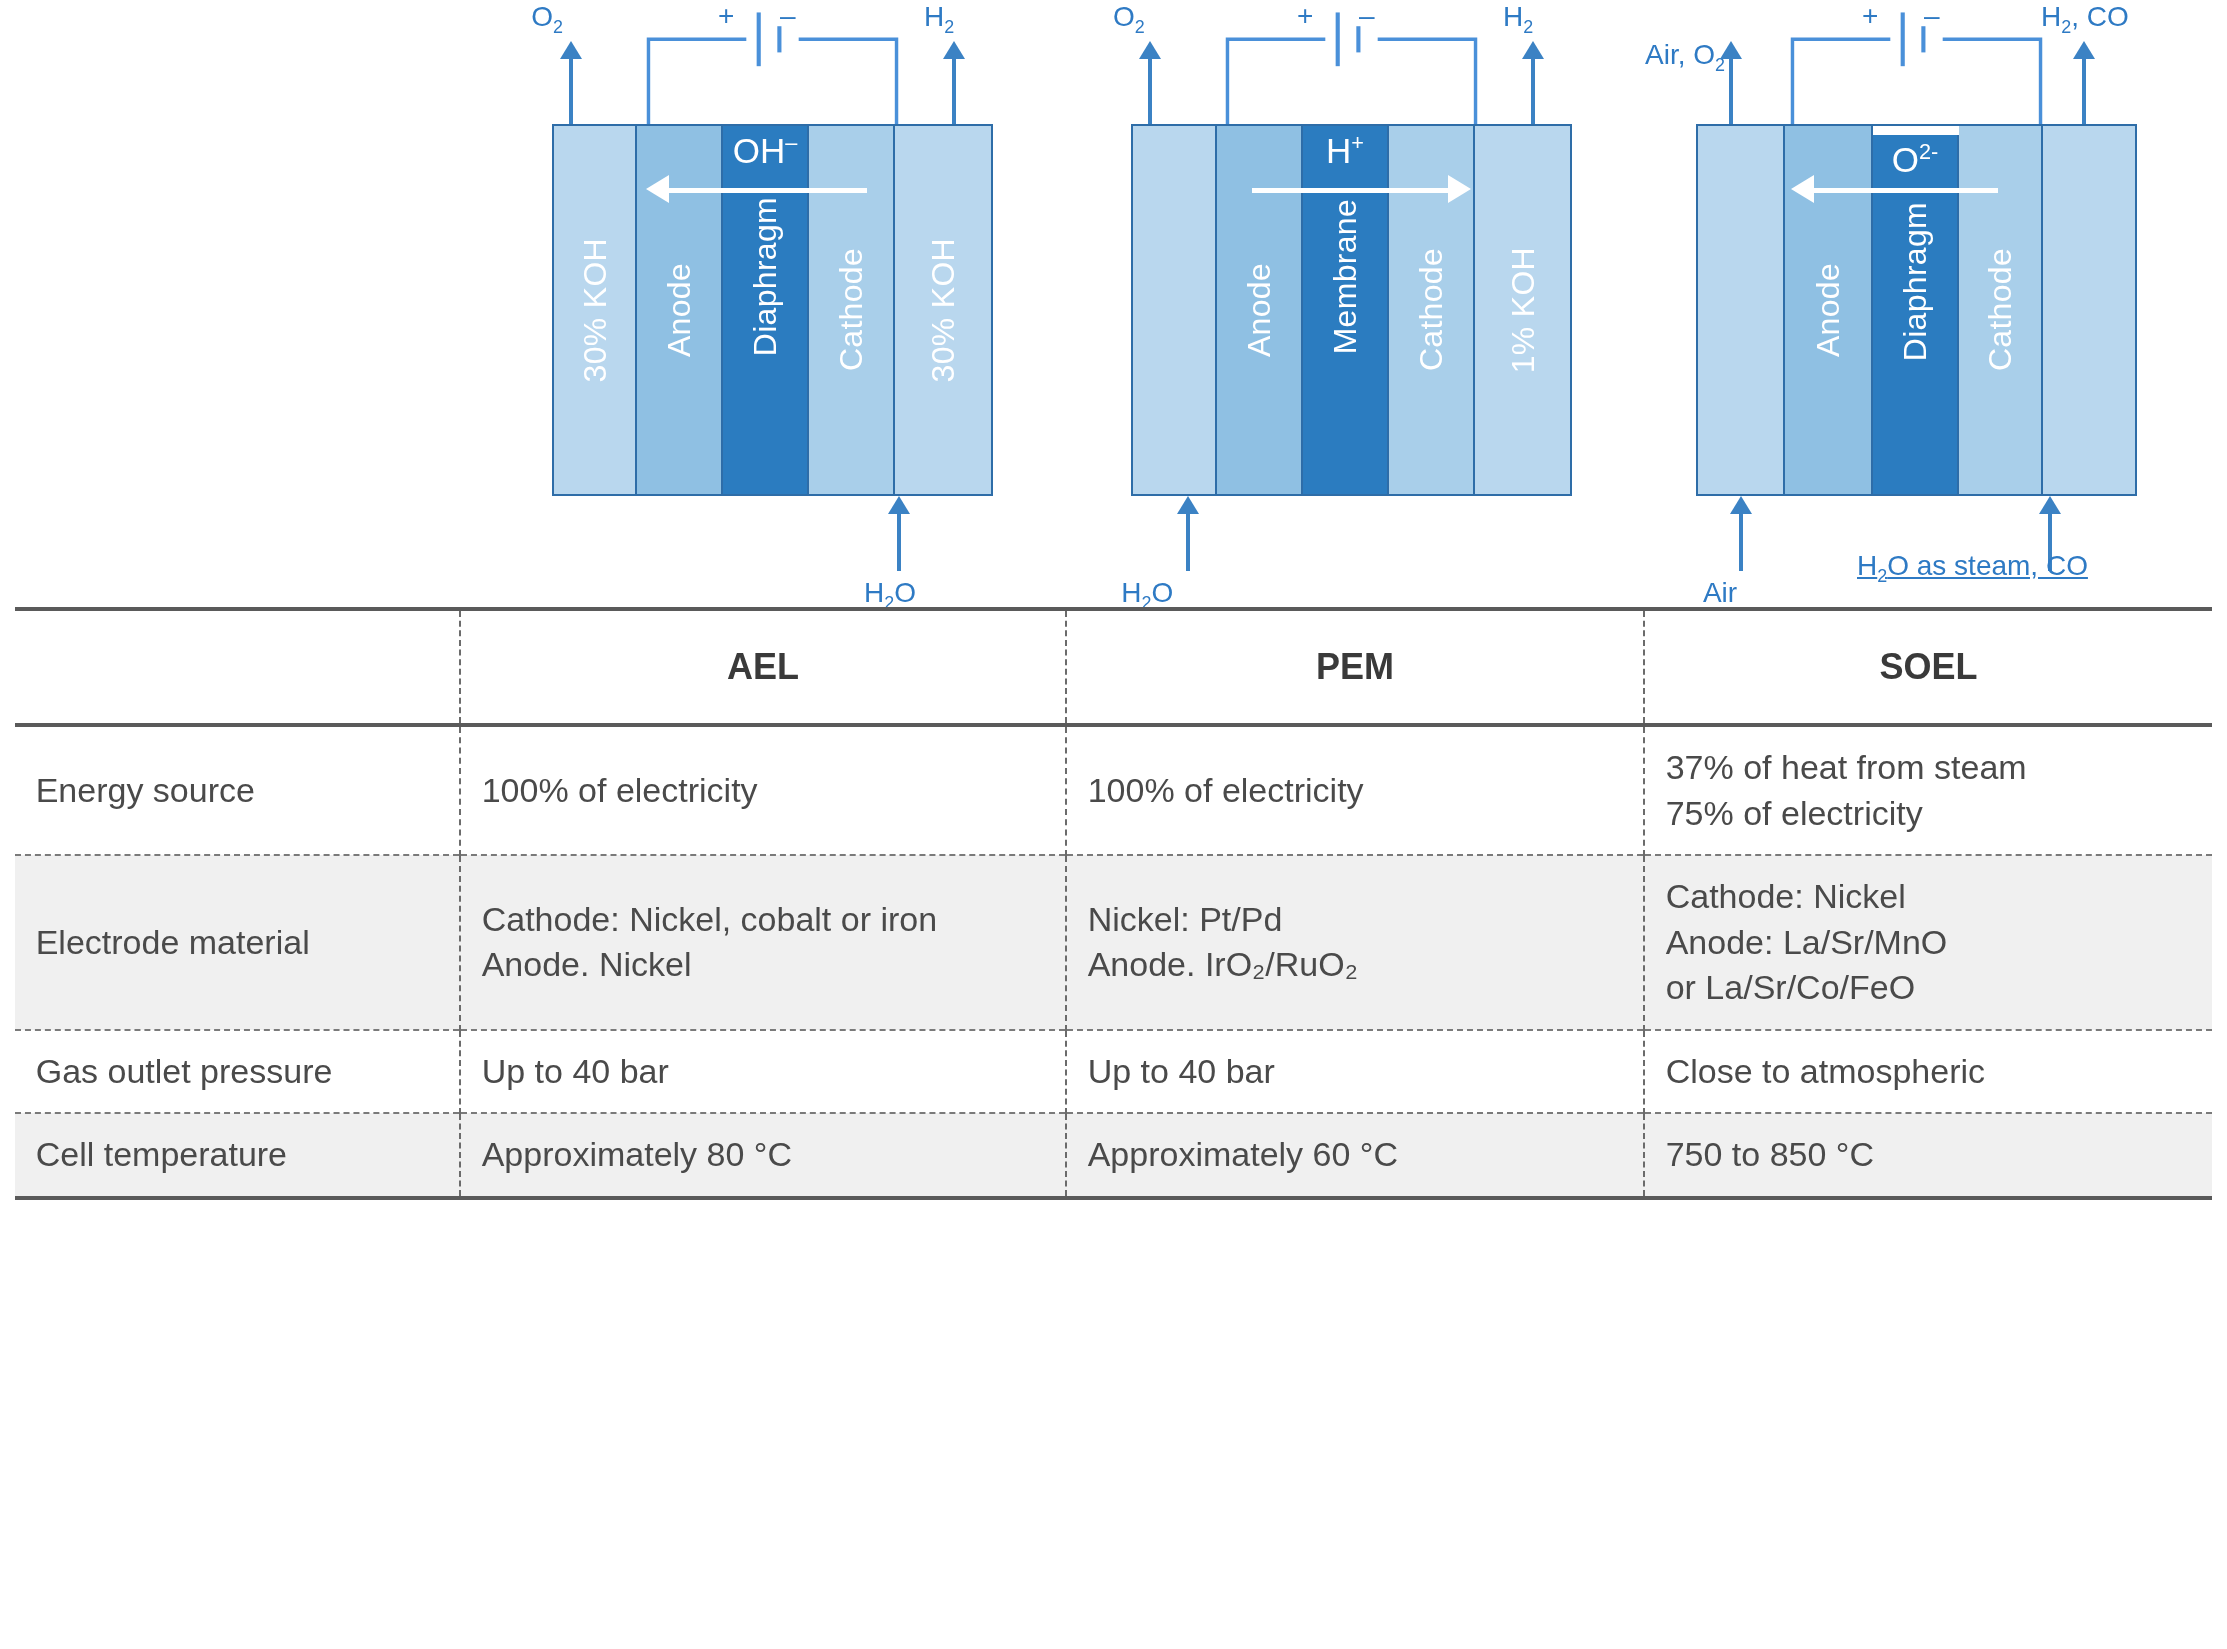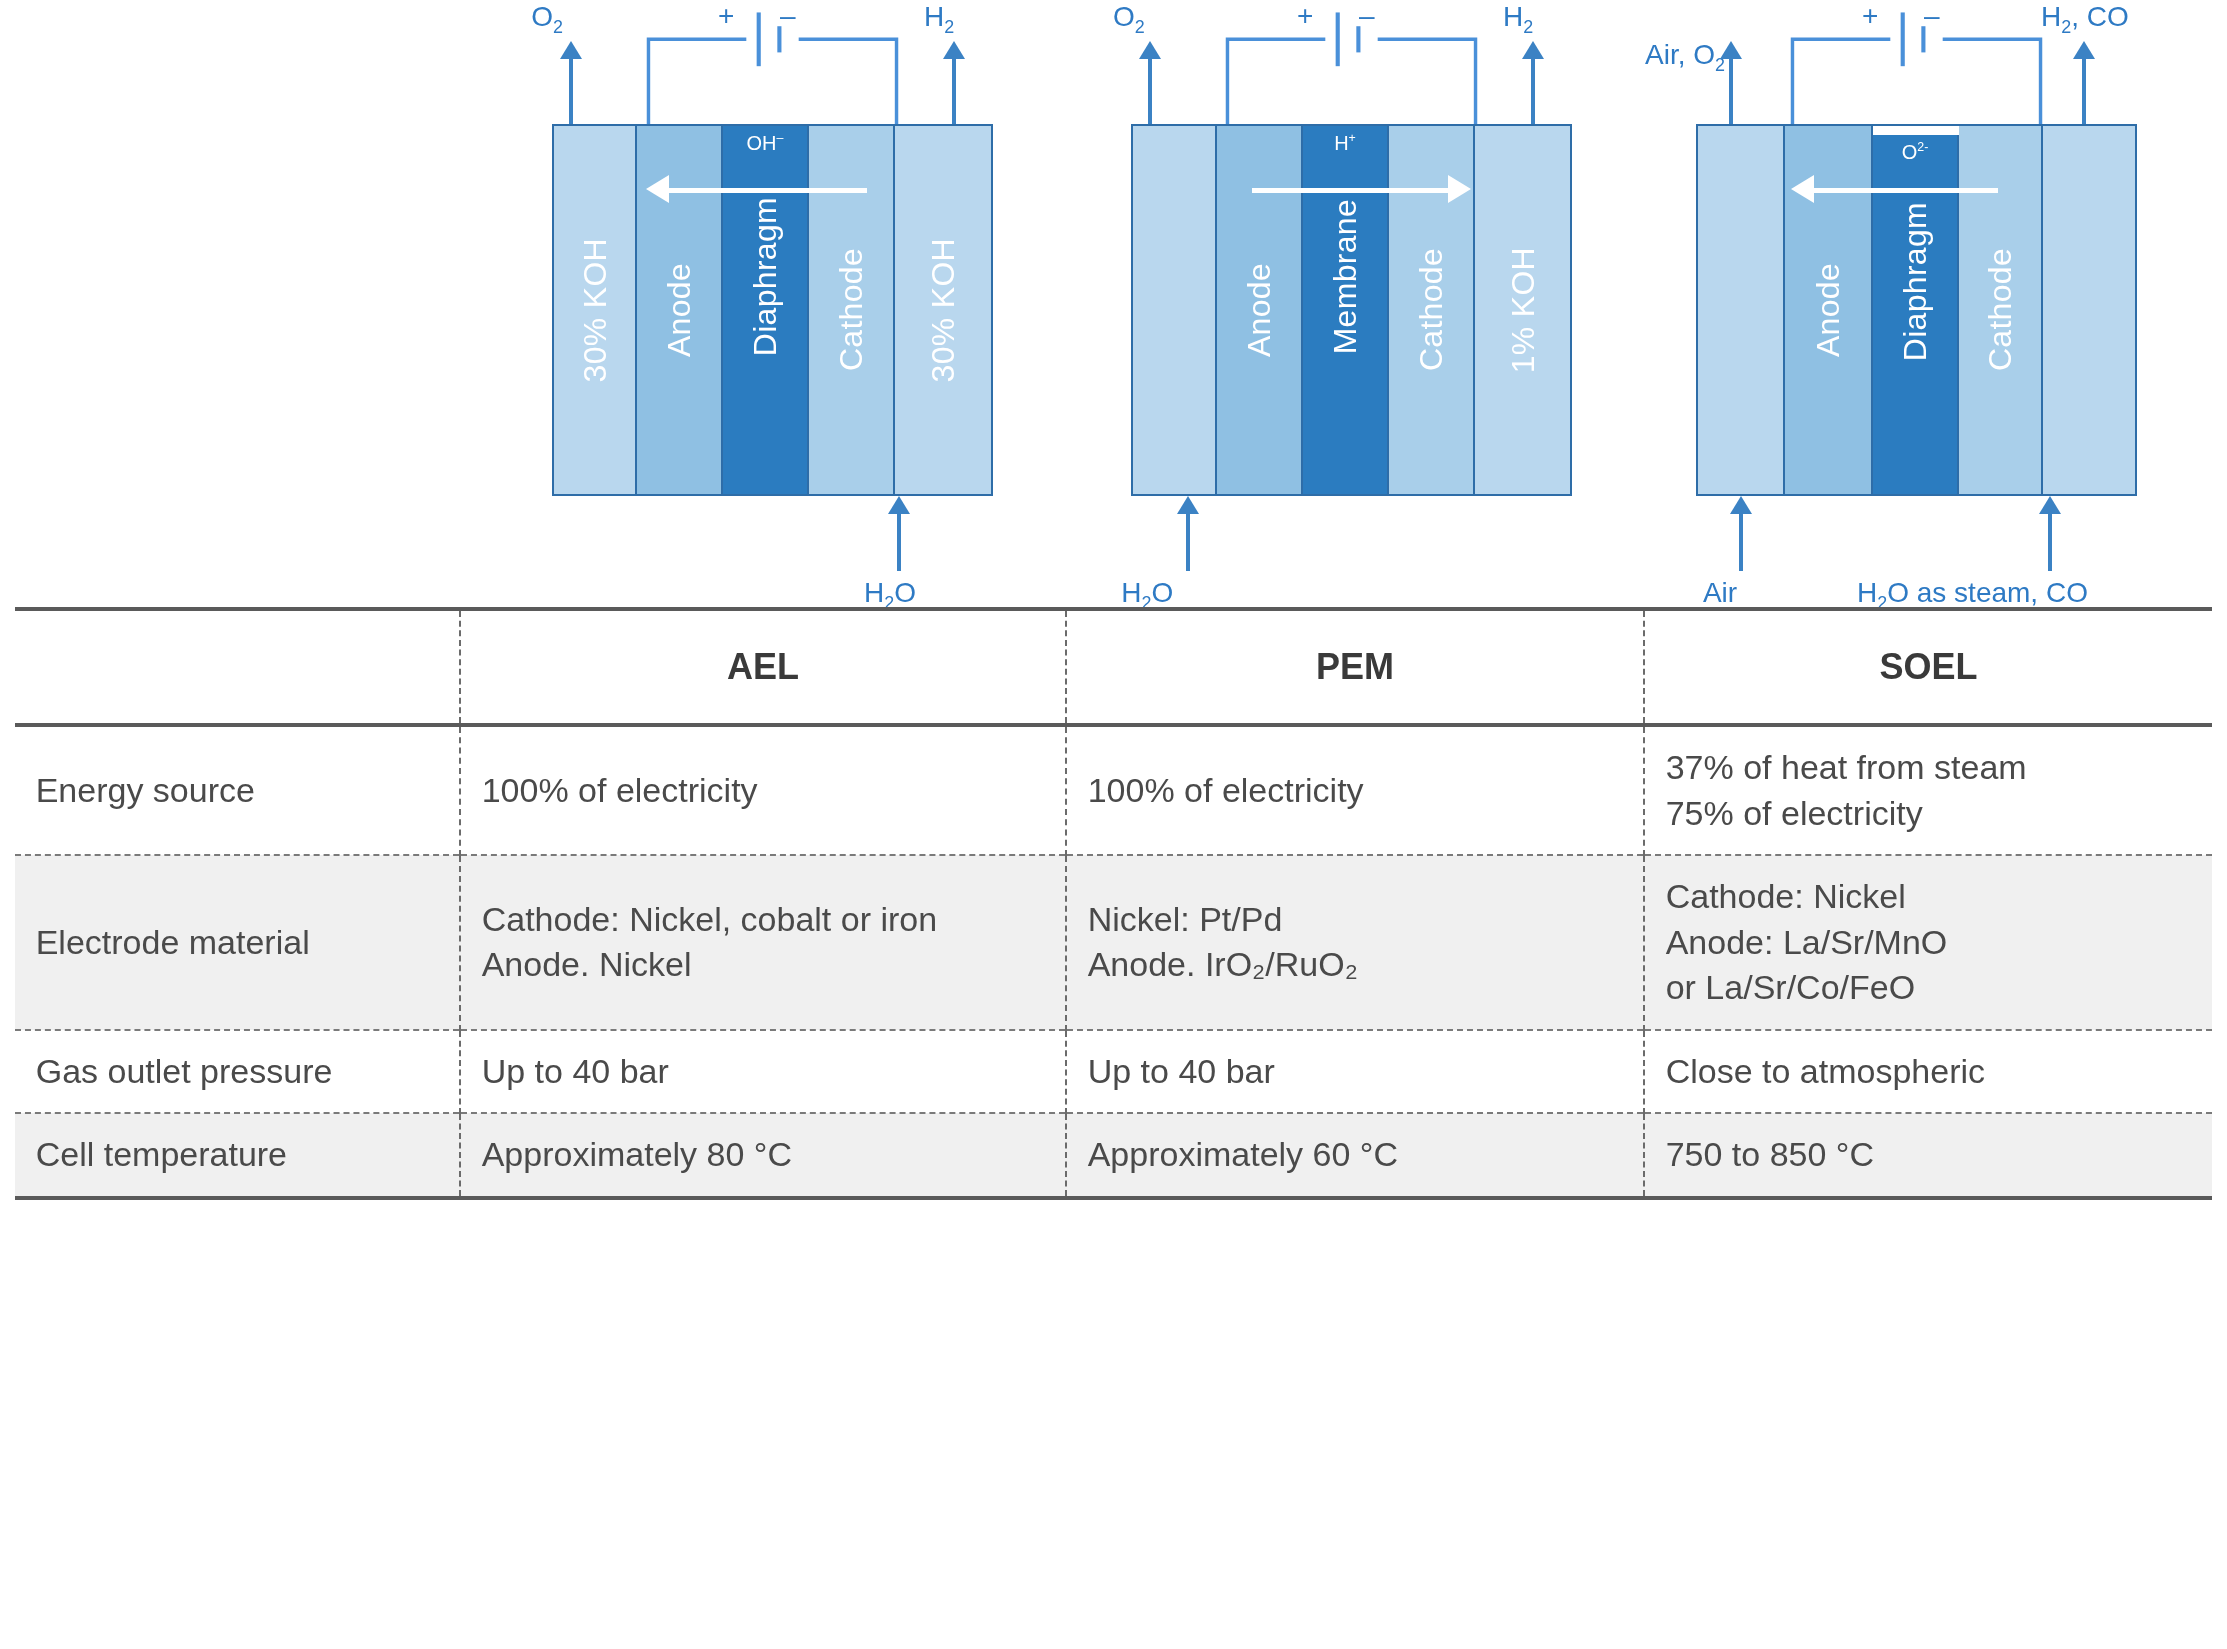--- a/index.html
+++ b/index.html
@@ -40,21 +40,21 @@
     font-size: 32px;
     font-weight: 400;
     letter-spacing: 0.3px;
     white-space: nowrap;
     line-height: 1;
   }
   .layer.core .vlabel { padding-top: 66px; }
   .ionlabel {
     position: absolute; top: 5.5px; left: 0; right: 0;
     text-align: center;
-    color: #ffffff; font-size: 20px; line-height: 1.05;
+    color: #ffffff; font-size: 35px; line-height: 1.05;
     pointer-events: none;
   }
   .ionlabel sup, .ionlabel sub { font-size: 0.62em; }
 
   
   .ionarrow { position: absolute; top: 185px; height: 9.7px; pointer-events: none; }
   .ionarrow .shaft { position: absolute; top: 2.8px; height: 4.8px; background: #ffffff; }
   .ionarrow .head {
     position: absolute; top: -9.7px; width: 0; height: 0;
     border-top: 14.5px solid transparent; border-bottom: 14.5px solid transparent;
@@ -238,21 +238,21 @@
 
       <div class="ionarrow left" style="left:95px; width:207px;">
         <div class="head"></div>
           <div class="shaft" style="left:20.7px; right:0;"></div>
       </div>
 
       <div class="flowarrow in-up" style="left:43px; top:513px; height:58px;"></div>
       <span class="caption" style="left:6.9px; top:577px;">Air</span>
 
       <div class="flowarrow in-up" style="left:352px; top:513px; height:58px;"></div>
-      <span class="caption" style="left:161px; top:577px;">H<sub>2</sub>O as steam, CO</span>
+      <span class="caption" style="left:161px; top:550px;text-decoration:underline;">H<sub>2</sub>O as steam, CO</span>
     </div>
   </div>
 
   <div class="tablewrap">
     <table class="spec">
       <colgroup>
         <col class="c-label">
           <col class="c-ael">
           <col class="c-pem">
           <col class="c-soel">

